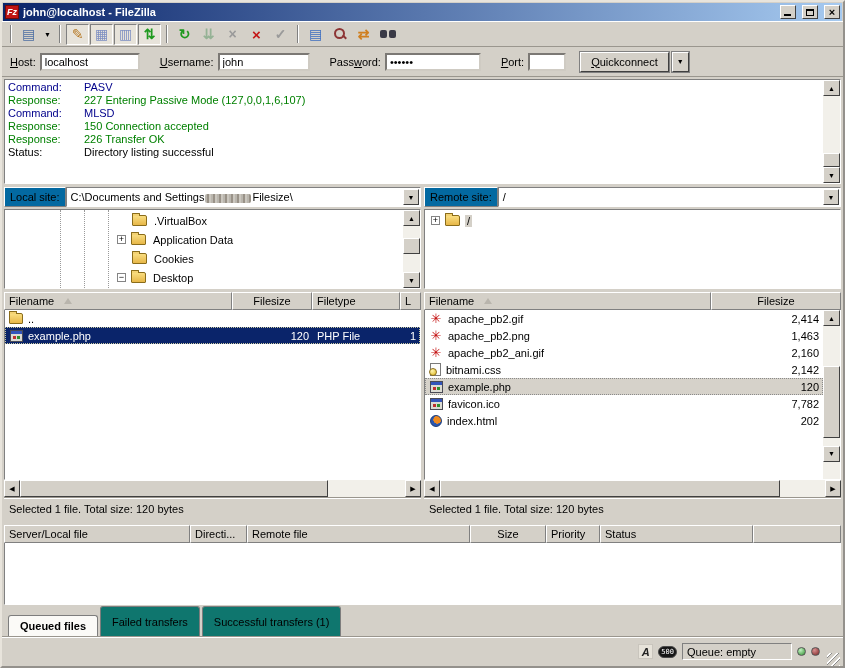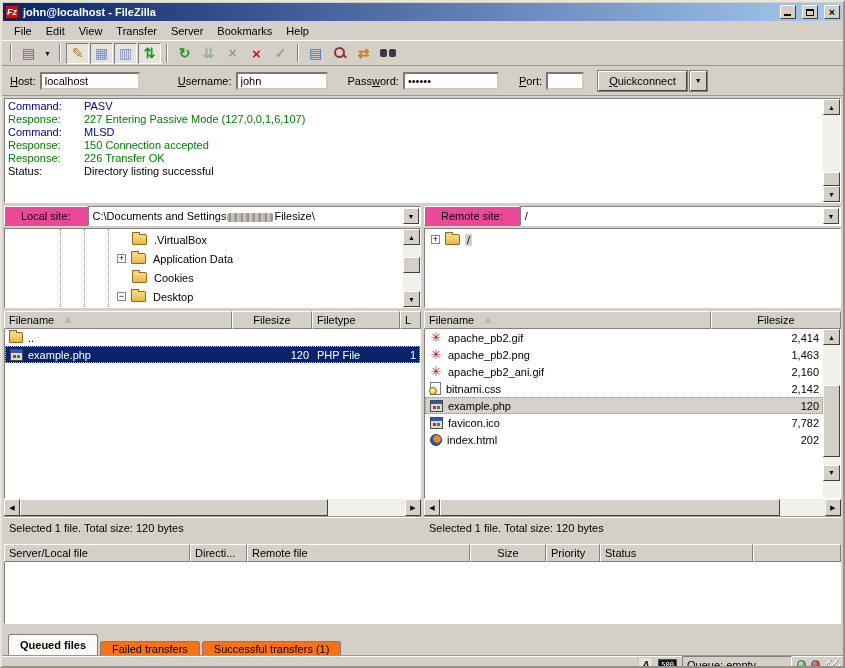--- a/index.html
+++ b/index.html
@@ -43,21 +43,21 @@
   .mag-icon::after{content:"";position:absolute;left:9px;top:9px;width:5px;height:2px;background:#8d3535;transform:rotate(45deg);}
   .binoc-icon{position:relative;width:16px;height:10px;}
   .binoc-icon::before{content:"";position:absolute;left:0;top:1px;width:7px;height:8px;background:#3a3a46;border-radius:2px;box-shadow:9px 0 0 #3a3a46;}
   .drop7{font-size:7px;line-height:7px;}
   
   .quickbar{height:30px;display:flex;align-items:center;padding:0 8px;border-bottom:1px solid #9a968e;flex:0 0 auto;}
   .qc-label{margin-right:4px;white-space:nowrap;}
   .ak{text-decoration:underline;}
   .qc-input{height:18px;border:2px inset #cfcbc3;background:#fff;font:11px "Liberation Sans",sans-serif;padding:0 3px;}
   .w-host{width:100px;} .w-user{width:92px;margin-right:10px;} .w-pass{width:96px;margin-right:10px;} .w-port{width:38px;margin-right:10px;}
-  .ml14{margin-left:20px;padding-left:18px;} .ml10{margin-left:10px;}
+  .ml14{margin-left:2px;padding-left:18px;} .ml10{margin-left:10px;}
   .qc-btn{height:20px;padding:0 10px;background:#d4d0c8;border:1px solid;border-color:#fff #404040 #404040 #fff;
     box-shadow:0 0 0 1px #808080;display:flex;align-items:center;margin-left:4px;}
   .qc-drop{width:17px;height:20px;background:#d4d0c8;border:1px solid;border-color:#fff #404040 #404040 #fff;
     box-shadow:0 0 0 1px #808080;display:flex;align-items:center;justify-content:center;margin-left:3px;}
   
   .vsb{width:17px;background:#f2f0ea;display:flex;flex-direction:column;flex:0 0 auto;}
   .hsb{height:17px;background:#f2f0ea;display:flex;flex:0 0 auto;}
   .sb-btn{width:17px;height:16px;flex:0 0 auto;background:#d4d0c8;border:1px solid;border-color:#fff #404040 #404040 #fff;
     display:flex;align-items:center;justify-content:center;font-size:7px;color:#000;}
   .hsb .sb-btn{width:16px;height:17px;}
@@ -69,21 +69,21 @@
     display:flex;overflow:hidden;flex:0 0 auto;}
   .loglines{flex:1;padding:1px 0 0 3px;}
   .logline{height:13px;display:flex;white-space:nowrap;}
   .logline .lbl{width:76px;flex:0 0 auto;}
   .lt-command{color:#00008b;} .lt-response{color:#008000;} .lt-status{color:#000;}
   
   .panes{height:333px;display:flex;margin:1px 2px 0 2px;flex:0 0 auto;}
   .pane{display:flex;flex-direction:column;width:419px;}
   .splitter{width:3px;flex:0 0 auto;}
   .sitebar{height:22px;display:flex;align-items:center;flex:0 0 auto;margin-bottom:1px;}
-  .sitelabel{height:20px;display:flex;align-items:center;padding:0 16px;background:#ec4899;
+  .sitelabel{height:20px;display:flex;align-items:center;padding:0 5px;background:#0369a1;
     border:1px solid;border-color:#fff #808080 #808080 #fff;white-space:nowrap;flex:0 0 auto;}
   .sitecombo{flex:1;height:20px;background:#fff;border:1px solid;border-color:#808080 #fff #fff #808080;
     display:flex;align-items:center;padding:0 20px 0 4px;position:relative;white-space:nowrap;overflow:hidden;}
   .combo-btn{position:absolute;right:1px;top:1px;width:16px;height:16px;background:#d4d0c8;
     border:1px solid;border-color:#fff #404040 #404040 #fff;display:flex;align-items:center;justify-content:center;font-size:7px;}
   .blurbox{display:inline-block;width:46px;height:9px;margin:0 1px;vertical-align:middle;
     background:repeating-linear-gradient(90deg,#bab6ae 0 2px,#999288 2px 4px,#cbc7bf 4px 6px);border-radius:2px;}
   .treepanel{height:80px;background:#fff;border:1px solid;border-color:#808080 #fff #fff #808080;
     display:flex;overflow:hidden;flex:0 0 auto;}
   .treecontent{flex:1;position:relative;padding-top:1px;overflow:hidden;}
@@ -129,30 +129,30 @@
   .fi-win{width:13px;height:12px;background:#dcdcd4;border:1px solid #4a4a55;margin-left:1px;}
   .fi-win::before{content:"";position:absolute;left:0;top:0;right:0;height:3px;background:#3355bb;}
   .fi-win::after{content:"";position:absolute;left:2px;bottom:2px;width:3px;height:3px;background:#c03030;box-shadow:4px 0 0 #2f8f2f;}
   .panestatus{height:22px;display:flex;align-items:center;padding:0 5px;border-top:1px solid #9a968e;
     box-shadow:inset 0 1px 0 #fff;flex:0 0 auto;white-space:nowrap;}
   
   .queuepanel{margin:6px 2px 8px 2px;flex:0 0 auto;}
   .queuebody{height:62px;background:#fff;border:1px solid;border-color:#808080 #fff #fff #808080;border-top:none;}
   
   .tabsrow{height:23px;display:flex;align-items:flex-end;padding-left:6px;gap:2px;flex:0 0 auto;}
-  .tab{height:14px;padding:0 11px;display:flex;align-items:center;background:#f97316;
+  .tab{height:30px;padding:0 11px;display:flex;align-items:center;background:#0f766e;
     border:1px solid #7d7d7d;border-bottom:none;border-radius:3px 3px 0 0;white-space:nowrap;}
   .tab.active{background:#fbfaf7;font-weight:bold;height:21px;}
   
   .statusbar{flex:1;display:flex;align-items:center;justify-content:flex-end;padding:0 3px 0 0;
     border-top:1px solid #9a968e;box-shadow:inset 0 1px 0 #fff;gap:5px;}
   .dtype-icon{width:15px;height:15px;display:flex;align-items:center;justify-content:center;
     font-weight:bold;font-style:italic;font-size:11px;color:#222;border:1px solid #c9c5bd;background:#e7e3da;}
   .badge-icon{background:#161616;color:#fff;font-family:"DejaVu Sans Mono",monospace;font-size:7px;
-    padding:1px 2px;border:1px solid #4a4a4a;border-radius:0;line-height:8px;}
+    padding:1px 2px;border:1px solid #4a4a4a;border-radius:6px;line-height:8px;}
   .queuebox{width:110px;height:17px;border:1px solid;border-color:#808080 #fff #fff #808080;
     display:flex;align-items:center;padding:0 4px;white-space:nowrap;}
   .led{width:9px;height:9px;border-radius:50%;border:1px solid #555;}
   .led-green{background:radial-gradient(circle at 35% 30%,#c2f2c2,#2f8f2f);}
   .led-red{background:radial-gradient(circle at 35% 30%,#d89090,#7c2525);}
   .grip{width:13px;height:13px;align-self:flex-end;margin-left:2px;
     background:repeating-linear-gradient(135deg,transparent 0 2px,#fff 2px 3px,#8a8a8a 3px 4px,transparent 4px 5px);}
 </style>
 </head>
 <body>
@@ -166,29 +166,20 @@
         <span class="glyph-min"></span>
       </span>
     <span class="cap-btn">
         <span class="glyph-max"></span>
       </span>
     <span class="cap-btn">
         <span class="glyph-close">×</span>
       </span>
   </div>
 
-  <div class="menubar">
-    <span class="menu-item">File</span>
-    <span class="menu-item">Edit</span>
-    <span class="menu-item">View</span>
-    <span class="menu-item">Transfer</span>
-    <span class="menu-item">Server</span>
-    <span class="menu-item">Bookmarks</span>
-    <span class="menu-item">Help</span>
-  </div>
 
   <div class="toolbar">
     <span class="tb-sep"></span>
     <span class="tb-btn c-steel">▤</span>
     <span class="tb-btn narrow drop7">▼</span>
     <span class="tb-sep"></span>
     <span class="tb-btn pressed c-pencil">✎</span>
     <span class="tb-btn pressed c-panel">▦</span>
     <span class="tb-btn pressed c-panel">▥</span>
     <span class="tb-btn pressed c-green">⇅</span>

